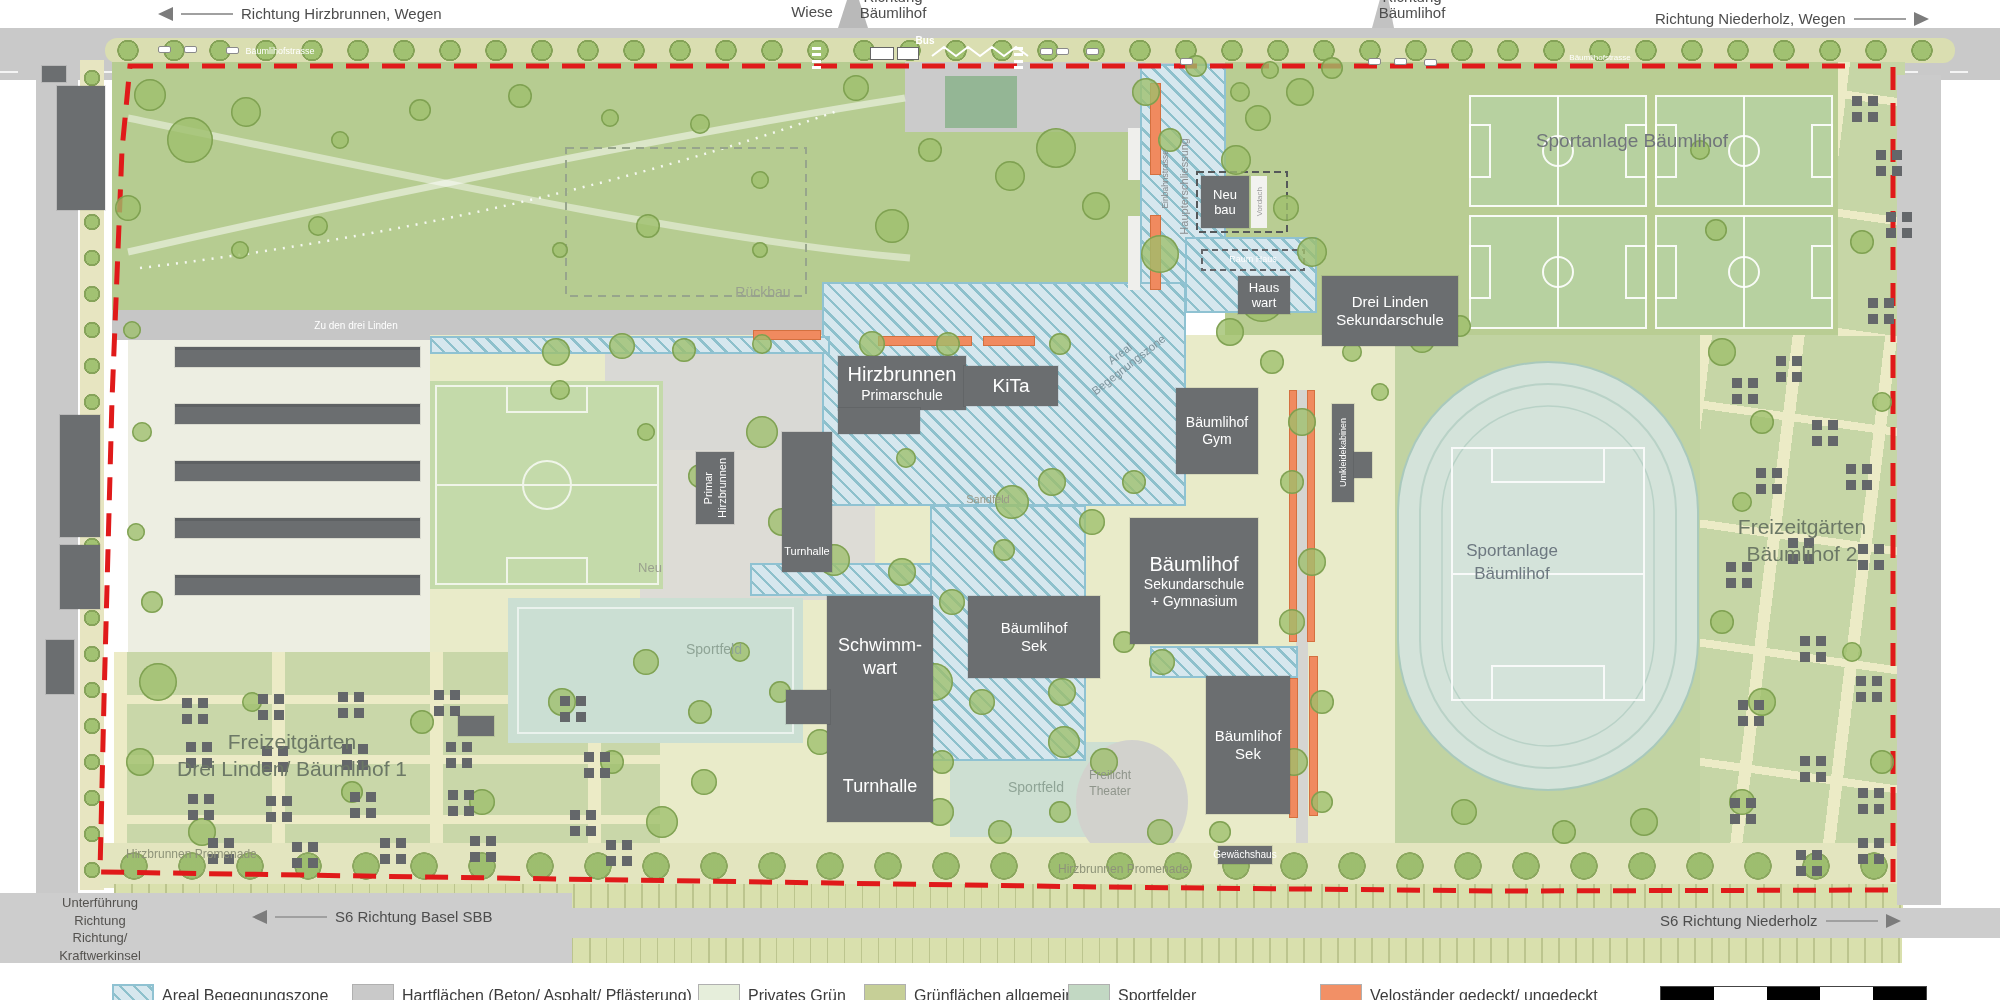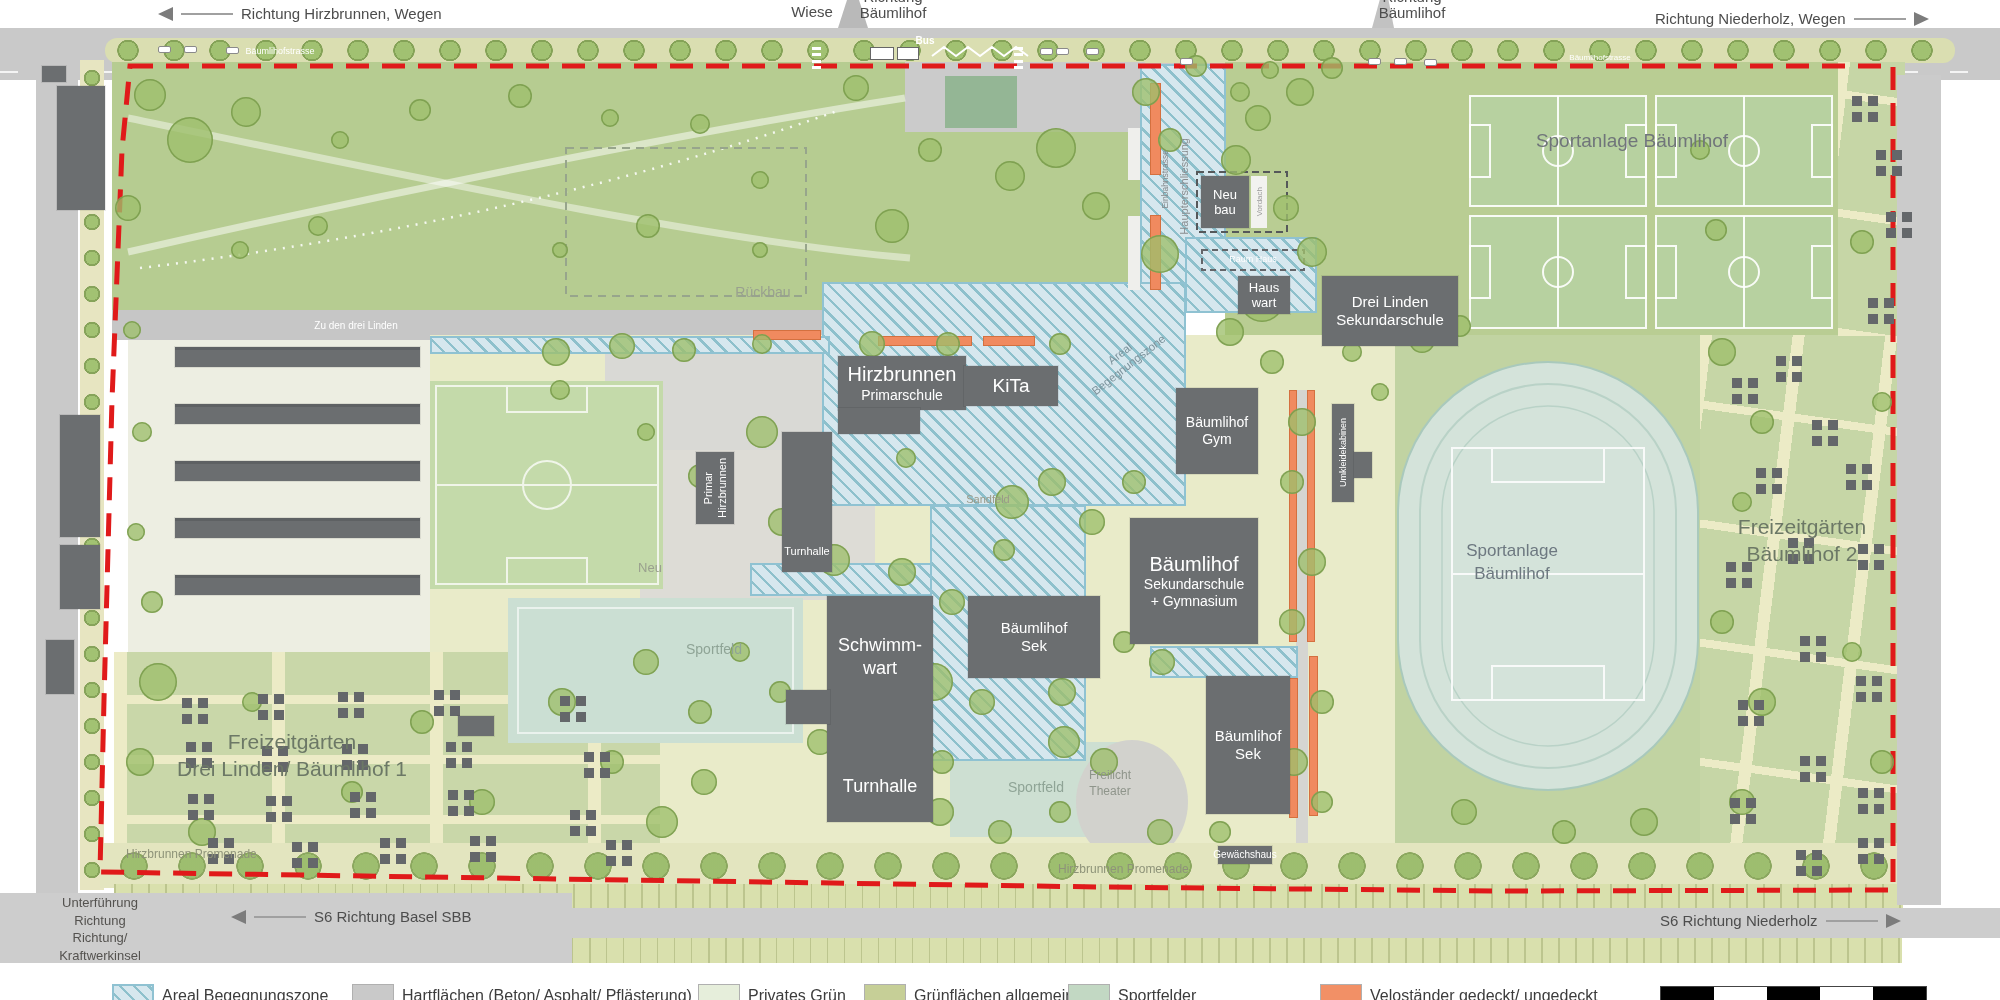--- a/index.html
+++ b/index.html
@@ -271,21 +271,21 @@
   <div class="a z6 c dirlbl" style="left:812px;top:3px;">Wiese</div>
   <div class="a z6 c dirlbl" style="left:893px;top:-12px;">Richtung</div>
   <div class="a z6 c dirlbl" style="left:893px;top:4px;">Bäumlihof</div>
   <div class="a z6 c dirlbl" style="left:1412px;top:-12px;">Richtung</div>
   <div class="a z6 c dirlbl" style="left:1412px;top:4px;">Bäumlihof</div>
   <div class="a z6 dirflex" style="left:1655px;top:10px;">
     <span class="dirlbl">Richtung Niederholz, Wegen</span>
     <span class="aline"></span>
     <span class="arrR"></span>
   </div>
-  <div class="a z6 dirflex" style="left:231px;top:908px;">
+  <div class="a z6 dirflex" style="left:252px;top:908px;">
     <span class="arrL"></span>
     <span class="aline"></span>
     <span class="dirlbl">S6 Richtung Basel SBB</span>
   </div>
   <div class="a z6 dirflex" style="left:1660px;top:912px;">
     <span class="dirlbl">S6 Richtung Niederholz</span>
     <span class="aline"></span>
     <span class="arrR"></span>
   </div>
   <div class="a z6 c" style="left:100px;top:894px;font-size:13px;color:#54524f;line-height:1.35;text-align:center;">

